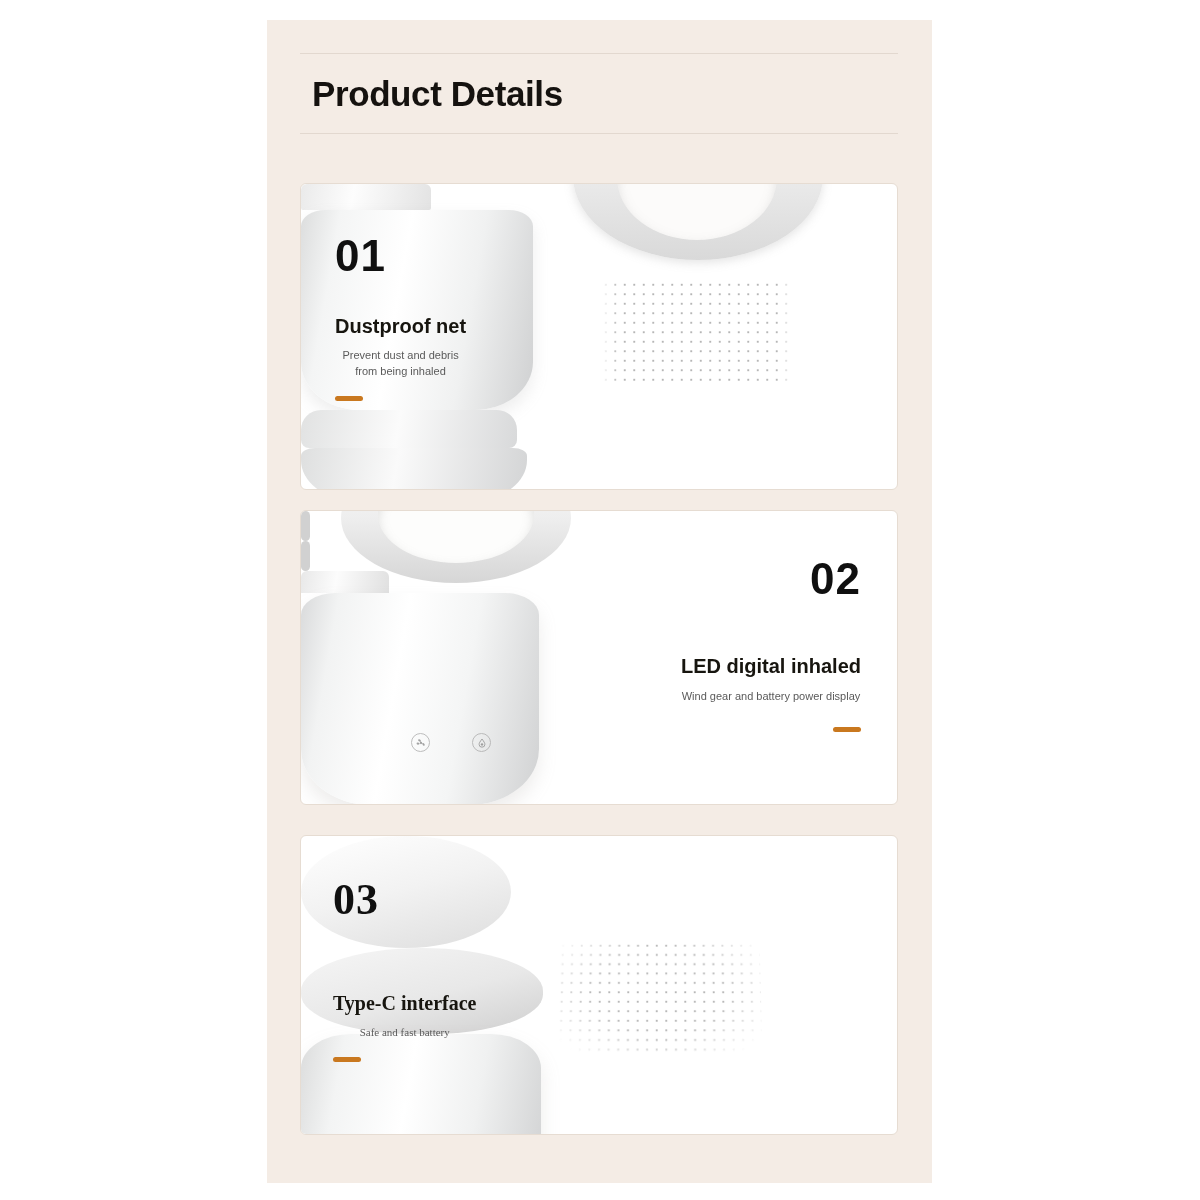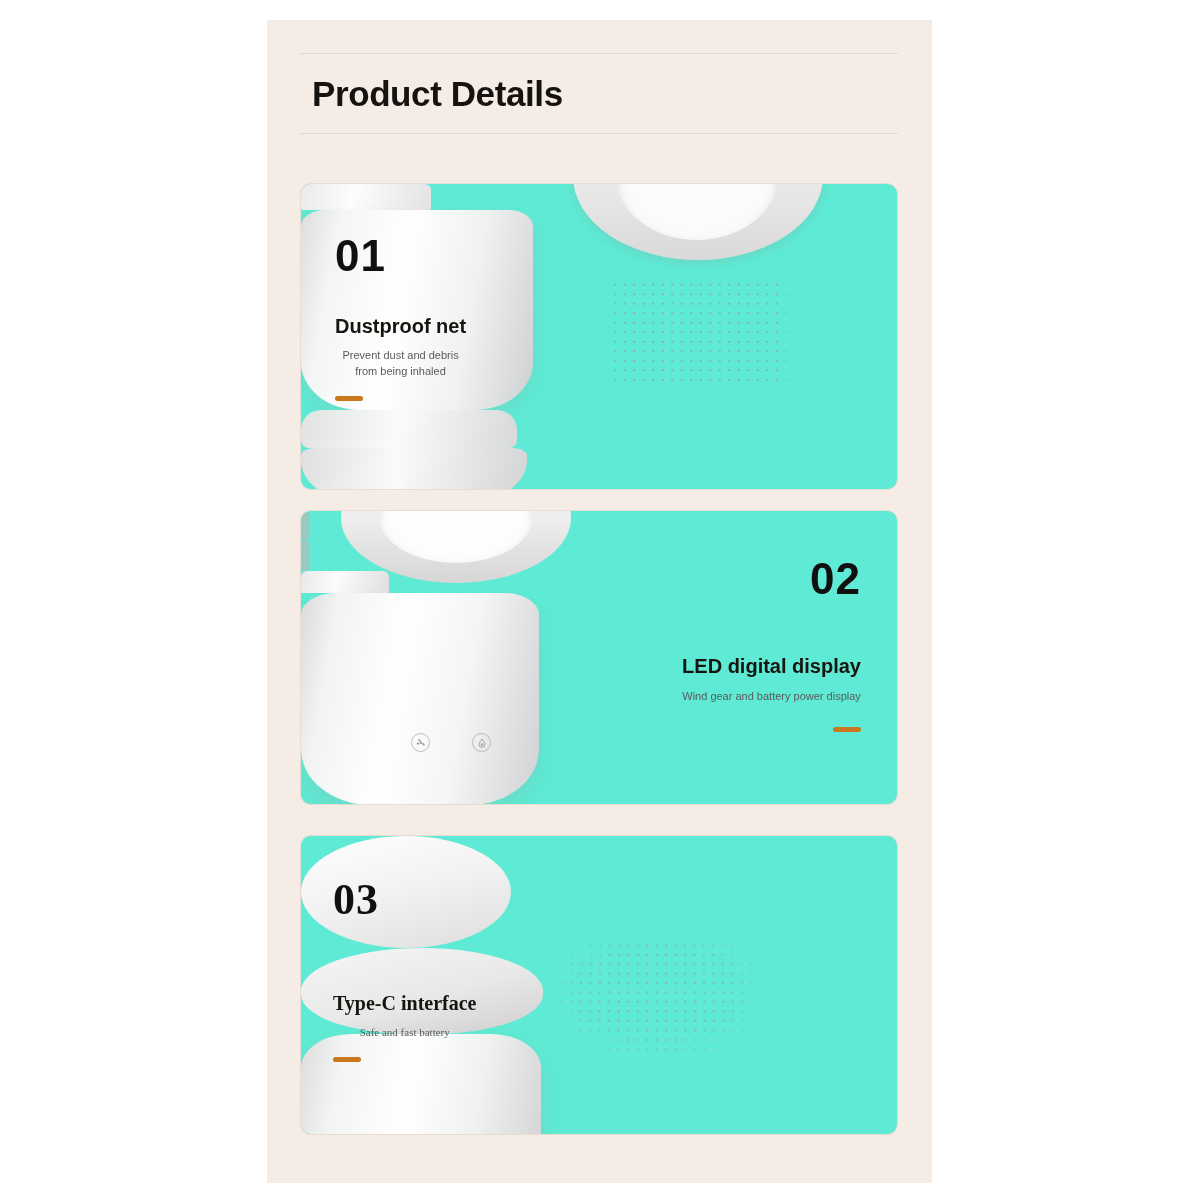--- a/index.html
+++ b/index.html
@@ -49,23 +49,23 @@
     letter-spacing: -0.4px;
     padding: 22px 0 20px 12px;
     line-height: 1.05;
   }
 
   
   .card {
     position: absolute;
     left: 33px;
     width: 598px;
-    background: #5eead4;
+    background: #ffffff;
     border: 1px solid #e6dcd2;
-    border-radius: 11px;
+    border-radius: 6px;
     overflow: hidden;
   }
   #card-1 { top: 163px; height: 307px; }
   #card-2 { top: 490px; height: 295px; }
   #card-3 { top: 815px; height: 300px; font-family: Liberation Serif, serif; }
 
   .card-inner {
     position: relative;
     width: 100%;
     height: 100%;
@@ -319,21 +319,21 @@
             <svg width="12" height="12" viewBox="0 0 24 24" aria-hidden="true">
               <path d="M12 4 C8 9.5 6.2 12 6.2 14.6 A5.8 5.8 0 0 0 17.8 14.6 C17.8 12 16 9.5 12 4 Z" fill="none" stroke="#8d8d8d" stroke-width="1.9"></path>
               <circle cx="12" cy="14.8" r="2.4" fill="#8d8d8d"></circle>
             </svg>
           </div>
 
         </div>
 
         <div class="textblock" id="t2">
           <div class="num">02</div>
-          <div class="feat-title">LED digital display</div>
+          <div class="feat-title">LED digital inhaled</div>
           <div class="feat-desc">Wind gear and battery power display</div>
           <div class="dashwrap">
             <div class="dash"></div>
           </div>
         </div>
 
       </div>
     </div>
 
     <div class="card" id="card-3">

